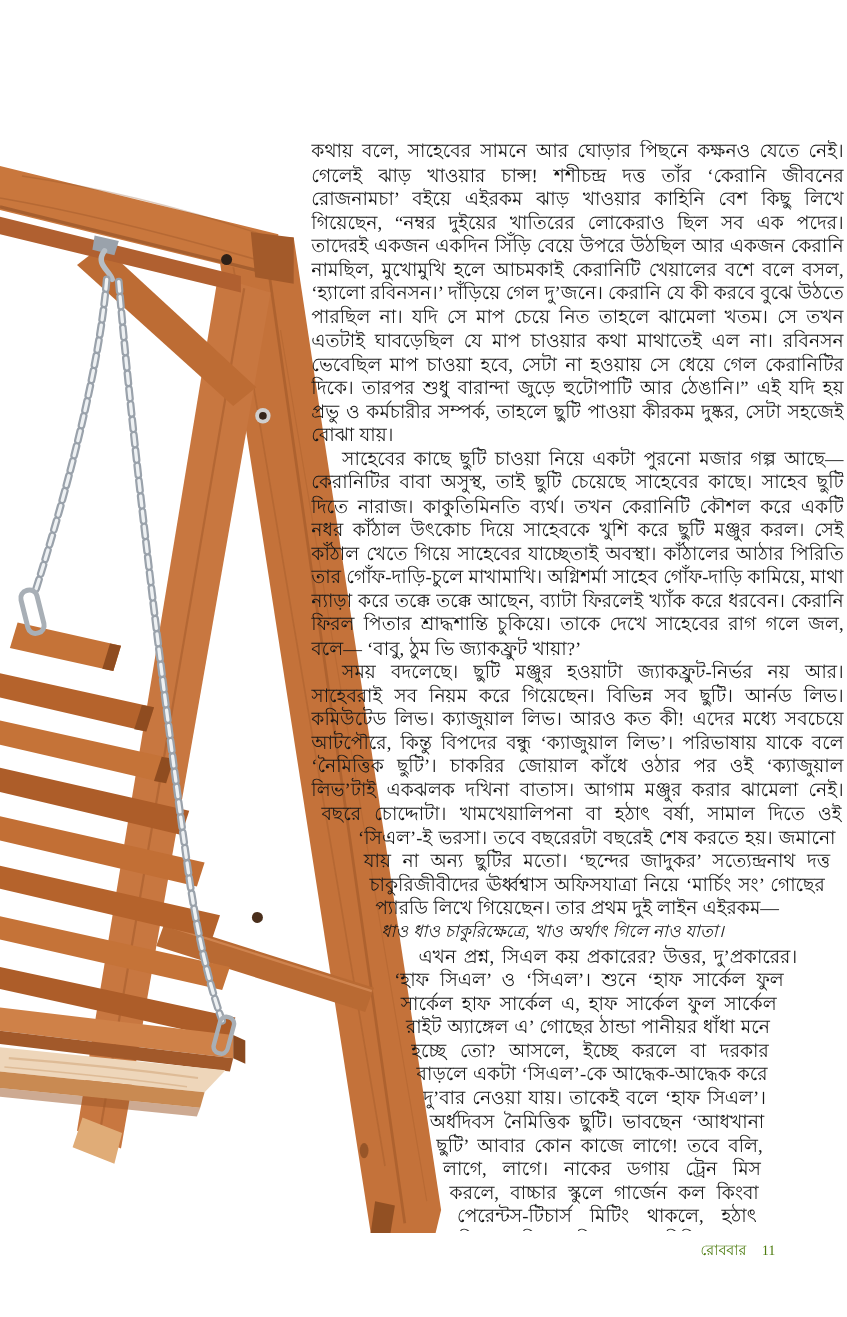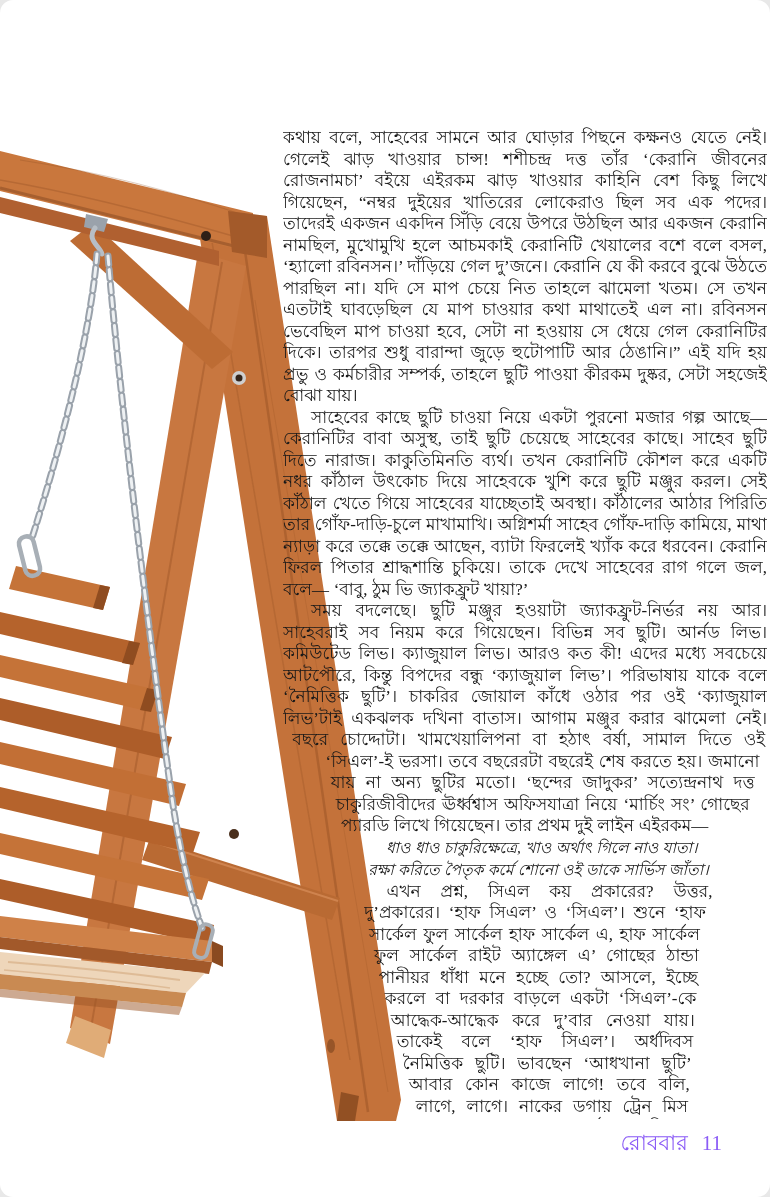--- a/index.html
+++ b/index.html
@@ -1,30 +1,30 @@
 <!DOCTYPE html>
 <html><head>
 <meta charset="utf-8">
 <style>
   html,body{margin:0;padding:0;background:#e8e8e8;}
   .page{position:relative;width:770px;height:1197px;background:#ffffff;overflow:hidden;
-        font-family:"Liberation Serif","DejaVu Serif",serif;border-radius:13px;}
+        font-family:"Liberation Serif","DejaVu Serif",serif;}
   .swing{position:absolute;left:0;top:0;z-index:0;}
   .article{position:absolute;left:283px;top:127px;width:484px;height:992px;overflow:hidden;
            z-index:1;font-size:17px;line-height:21.5px;color:#181818;text-align:justify;
            word-spacing:0.5px;}
   .article p{margin:0;text-indent:28px;}
   .article p.first{text-indent:0;}
   .shape-left{float:left;width:150px;height:992px;
     shape-outside:polygon(0px 0px,0px 618px,42px 643px,63px 730px,81px 795px,95px 858px,107px 901px,119px 944px,131px 987px,134px 992px,0px 992px);}
   .shape-right{float:right;width:95px;height:992px;
     shape-outside:polygon(95px 0px,95px 616px,88px 643px,78px 687px,66px 730px,41px 773px,28px 816px,26px 858px,23px 901px,20px 944px,16px 988px,16px 992px,95px 992px);}
-  .verse{padding-left:46px;font-style:italic;font-size:15.5px;line-height:22px;text-align:center;}
+  .verse{padding-left:46px;font-style:italic;font-size:15.5px;line-height:22px;text-align:left;}
   .verse p{text-indent:0;margin:0;}
-  .footer{position:absolute;top:1127px;right:48px;z-index:1;font-size:21px;color:#8b5cf6;
+  .footer{position:absolute;top:1127px;right:65px;z-index:1;font-size:13px;color:#4d7c0f;
           display:flex;gap:14px;align-items:baseline;}
 </style>
 </head>
 <body>
 
 <div class="page">
 
   <svg class="swing" width="420" height="1197" viewBox="0 0 420 1197" aria-hidden="true">
     <g>
 
@@ -96,21 +96,20 @@
   </svg>
 
   <div class="article">
     <div class="shape-left"></div>
     <div class="shape-right"></div>
     <p class="first">কথায় বলে, সাহেবের সামনে আর ঘোড়ার পিছনে কক্ষনও যেতে নেই। গেলেই ঝাড় খাওয়ার চান্স! শশীচন্দ্র দত্ত তাঁর ‘কেরানি জীবনের রোজনামচা’ বইয়ে এইরকম ঝাড় খাওয়ার কাহিনি বেশ কিছু লিখে গিয়েছেন, “নম্বর দুইয়ের খাতিরের লোকেরাও ছিল সব এক পদের। তাদেরই একজন একদিন সিঁড়ি বেয়ে উপরে উঠছিল আর একজন কেরানি নামছিল, মুখোমুখি হলে আচমকাই কেরানিটি খেয়ালের বশে বলে বসল, ‘হ্যালো রবিনসন।’ দাঁড়িয়ে গেল দু’জনে। কেরানি যে কী করবে বুঝে উঠতে পারছিল না। যদি সে মাপ চেয়ে নিত তাহলে ঝামেলা খতম। সে তখন এতটাই ঘাবড়েছিল যে মাপ চাওয়ার কথা মাথাতেই এল না। রবিনসন ভেবেছিল মাপ চাওয়া হবে, সেটা না হওয়ায় সে ধেয়ে গেল কেরানিটির দিকে। তারপর শুধু বারান্দা জুড়ে হুটোপাটি আর ঠেঙানি।” এই যদি হয় প্রভু ও কর্মচারীর সম্পর্ক, তাহলে ছুটি পাওয়া কীরকম দুষ্কর, সেটা সহজেই বোঝা যায়।</p>
     <p>সাহেবের কাছে ছুটি চাওয়া নিয়ে একটা পুরনো মজার গল্প আছে— কেরানিটির বাবা অসুস্থ, তাই ছুটি চেয়েছে সাহেবের কাছে। সাহেব ছুটি দিতে নারাজ। কাকুতিমিনতি ব্যর্থ। তখন কেরানিটি কৌশল করে একটি নধর কাঁঠাল উৎকোচ দিয়ে সাহেবকে খুশি করে ছুটি মঞ্জুর করল। সেই কাঁঠাল খেতে গিয়ে সাহেবের যাচ্ছেতাই অবস্থা। কাঁঠালের আঠার পিরিতি তার গোঁফ-দাড়ি-চুলে মাখামাখি। অগ্নিশর্মা সাহেব গোঁফ-দাড়ি কামিয়ে, মাথা ন্যাড়া করে তক্কে তক্কে আছেন, ব্যাটা ফিরলেই খ্যাঁক করে ধরবেন। কেরানি ফিরল পিতার শ্রাদ্ধশান্তি চুকিয়ে। তাকে দেখে সাহেবের রাগ গলে জল, বলে— ‘বাবু, ঠুম ভি জ্যাকফ্রুট খায়া?’</p>
     <p>সময় বদলেছে। ছুটি মঞ্জুর হওয়াটা জ্যাকফ্রুট-নির্ভর নয় আর। সাহেবরাই সব নিয়ম করে গিয়েছেন। বিভিন্ন সব ছুটি। আর্নড লিভ। কমিউটেড লিভ। ক্যাজুয়াল লিভ। আরও কত কী! এদের মধ্যে সবচেয়ে আটপৌরে, কিন্তু বিপদের বন্ধু ‘ক্যাজুয়াল লিভ’। পরিভাষায় যাকে বলে ‘নৈমিত্তিক ছুটি’। চাকরির জোয়াল কাঁধে ওঠার পর ওই ‘ক্যাজুয়াল লিভ’টাই একঝলক দখিনা বাতাস। আগাম মঞ্জুর করার ঝামেলা নেই। বছরে চোদ্দোটা। খামখেয়ালিপনা বা হঠাৎ বর্ষা, সামাল দিতে ওই ‘সিএল’-ই ভরসা। তবে বছরেরটা বছরেই শেষ করতে হয়। জমানো যায় না অন্য ছুটির মতো। ‘ছন্দের জাদুকর’ সত্যেন্দ্রনাথ দত্ত চাকুরিজীবীদের ঊর্ধ্বশ্বাস অফিসযাত্রা নিয়ে ‘মার্চিং সং’ গোছের প্যারডি লিখে গিয়েছেন। তার প্রথম দুই লাইন এইরকম—</p>
     <div class="verse">
       <p>ধাও ধাও চাকুরিক্ষেত্রে, খাও অর্থাৎ গিলে নাও যাতা।</p>
-      <p>রক্ষা করিতে পৈতৃক কর্মে শোনো ওই ডাকে সার্ভিস জাঁতা।</p>
     </div>
     <p>এখন প্রশ্ন, সিএল কয় প্রকারের? উত্তর, দু’প্রকারের। ‘হাফ সিএল’ ও ‘সিএল’। শুনে ‘হাফ সার্কেল ফুল সার্কেল হাফ সার্কেল এ, হাফ সার্কেল ফুল সার্কেল রাইট অ্যাঙ্গেল এ’ গোছের ঠান্ডা পানীয়র ধাঁধা মনে হচ্ছে তো? আসলে, ইচ্ছে করলে বা দরকার বাড়লে একটা ‘সিএল’-কে আদ্ধেক-আদ্ধেক করে দু’বার নেওয়া যায়। তাকেই বলে ‘হাফ সিএল’। অর্ধদিবস নৈমিত্তিক ছুটি। ভাবছেন ‘আধখানা ছুটি’ আবার কোন কাজে লাগে! তবে বলি, লাগে, লাগে। নাকের ডগায় ট্রেন মিস করলে, বাচ্চার স্কুলে গার্জেন কল কিংবা পেরেন্টস-টিচার্স মিটিং থাকলে, হঠাৎ পিসশাশুড়িকে শিয়ালদায় রিসিভ করা ইত্যাদি হাবিজাবি নানা কারণে হতেই পারে ফার্স্ট হাফে অফিস যাওয়া হয়ে উঠল না। তাই বলে একটা গোটা দিন নষ্ট হবে? নিয়ে নাও হাফ ‘সিএল’। আবার প্রেমিকার অ্যাপো কিংবা মোহনবাগান-ইস্টবেঙ্গলের খেলা, এদিকে খেঁকুরে বস এমনি ছাড়বে না। ‘হাফ সিএল’। ইউনিয়নের মিছিল কিংবা হাফসোল খেয়ে সিসিল-এ বিয়ার খাওয়ার জন্যও ওই ‘হাফ সিএল’ ভরসা। একসময় গ্লোব, নিউ এম্পায়ারের ম্যাটিনিগুলোর কিছু অবদান থাকত হাফ ‘সিএল’-এ। এখন সেসব পাট চুকে গিয়েছে। ‘হাফ সিএল’-এর কল্যাণে সময়মতো বাড়ি কিংবা টিউশন পড়ানোর বাড়ি, যার যেরকম গন্তব্য, যাওয়াও হল; আবার মাঝের সময়টুকু নিজের ইচ্ছেমতো ব্যবহার করাও হল। তবে নিন্দুকেরা বলে, ‘হাফ সিএল’-এর হাফ লাইফ নাকি বড্ড কম। সময়মতো লিভ রেজিস্টারে না তুললে একই দরখাস্ত তারিখ বদলে বদলে ‘রিসাইকেল্ড’ হতে থাকে। অবিশ্যি তাতে ছুটির হিসেবে কিছু কিঞ্চিৎ এদিক-ওদিক হলেও, বৃক্ষনিধন কম হয়, সে বিষয়ে সন্দেহ নেই। যত কম কাগজ ব্যবহার করা হবে,</p>
   </div>
 
   <div class="footer">
     <span>রোববার</span>
     <span>11</span>
   </div>
 
 </div>

